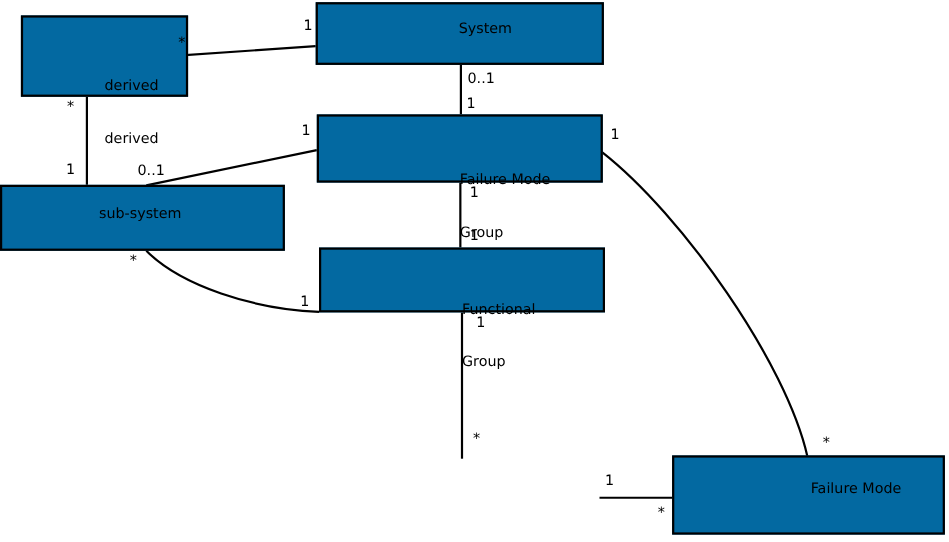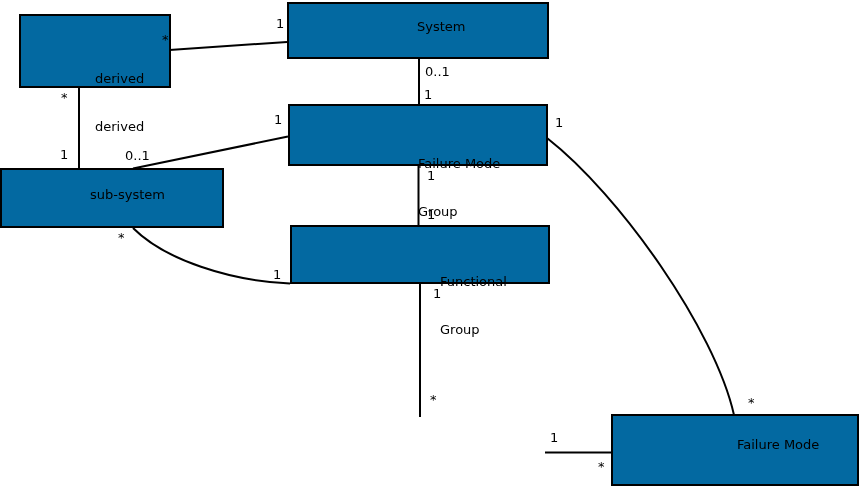--- a/index.html
+++ b/index.html
@@ -40,30 +40,30 @@
     position: absolute;
     z-index: 3;
     font-size: 13px;
     line-height: 15px;
     white-space: pre;
   }
   
   #node-derived-failure-mode { left: 3px;   top: 14px;  width: 152px; height: 74px; margin-left: 16px; }
   #node-system               { left: 287px; top: 2px;   width: 262px; height: 57px; }
   #node-failure-mode-group   { left: 288px; top: 104px; width: 260px; height: 62px; }
-  #node-sub-system           { left: 0px;   top: 168px; width: 224px; height: 60px; }
+  #node-sub-system           { left: 0px;   top: 168px; width: 259px; height: 60px; }
   #node-functional-group     { left: 290px; top: 225px; width: 260px; height: 59px; }
   #node-component            { left: 295px; top: 417px; width: 250px; height: 73px; }
   #node-failure-mode         { left: 611px; top: 414px; width: 248px; height: 72px; }
   
   #node-derived-failure-mode .node-label { left: 74px;  top: 23px; }
   #node-system               .node-label { left: 128px; top: 15px; }
   #node-failure-mode-group   .node-label { left: 128px; top: 18px; }
   #node-sub-system           .node-label { left: 88px;  top: 17px; }
-  #node-functional-group     .node-label { left: 128px; top: 15px; padding-left: 20px; }
+  #node-functional-group     .node-label { left: 128px; top: 15px; }
   #node-component            .node-label { left: 123px; top: 23px; }
   #node-failure-mode         .node-label { left: 124px; top: 21px; }
 </style>
 </head>
 <body>
 
 <div class="canvas">
 
   <svg class="wires" viewBox="0 0 863 493" xmlns="http://www.w3.org/2000/svg">
     <line x1="155" y1="51" x2="287" y2="42"></line>

